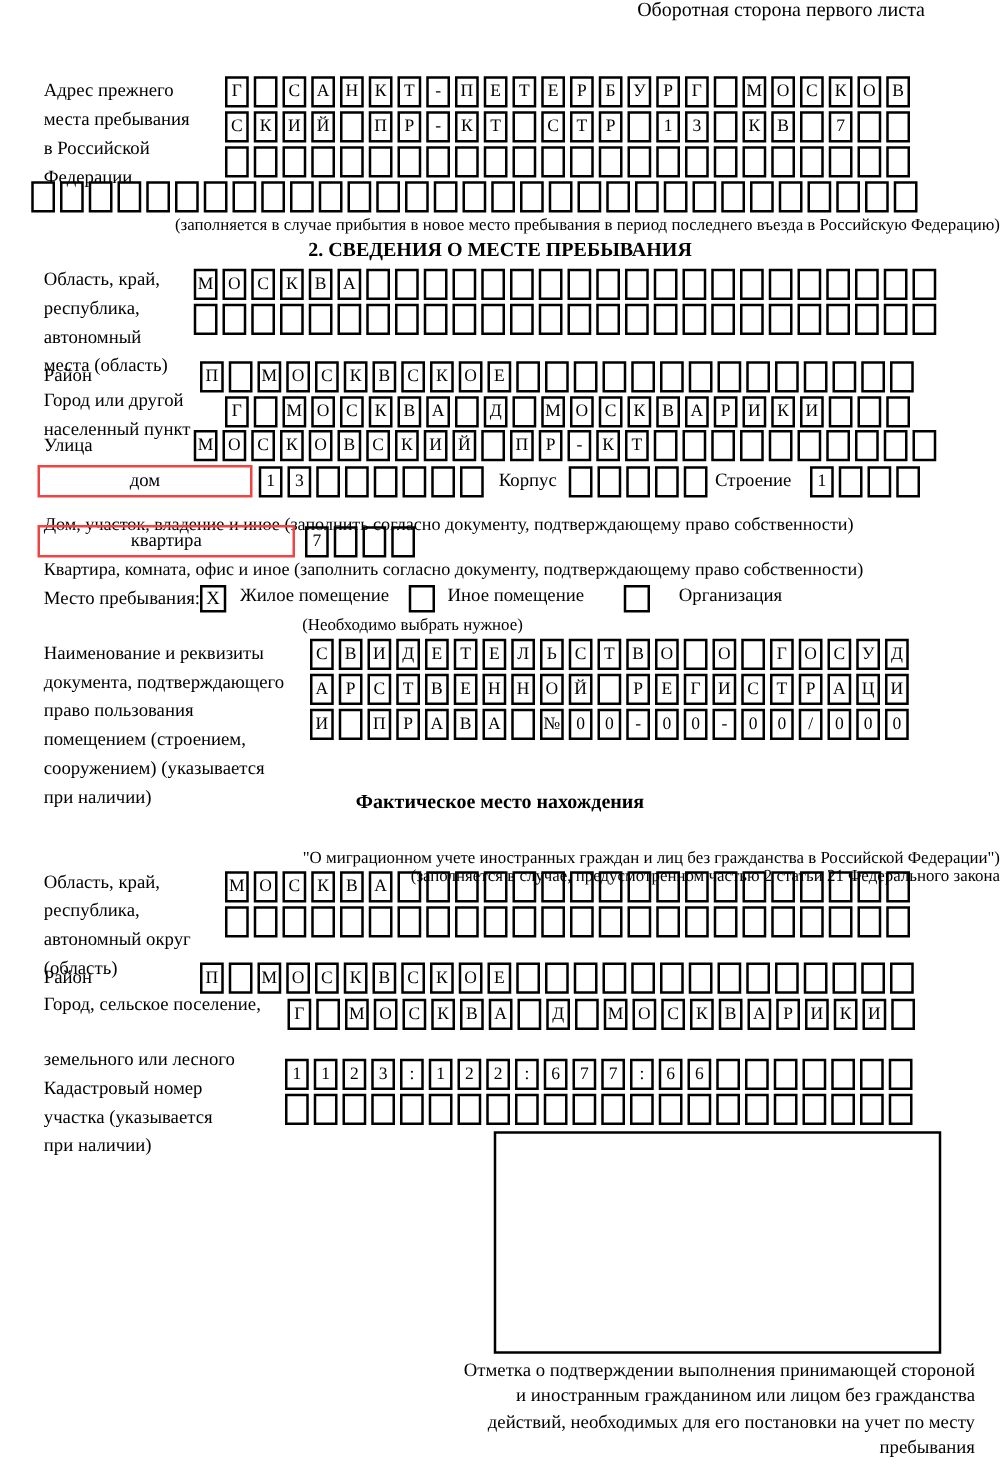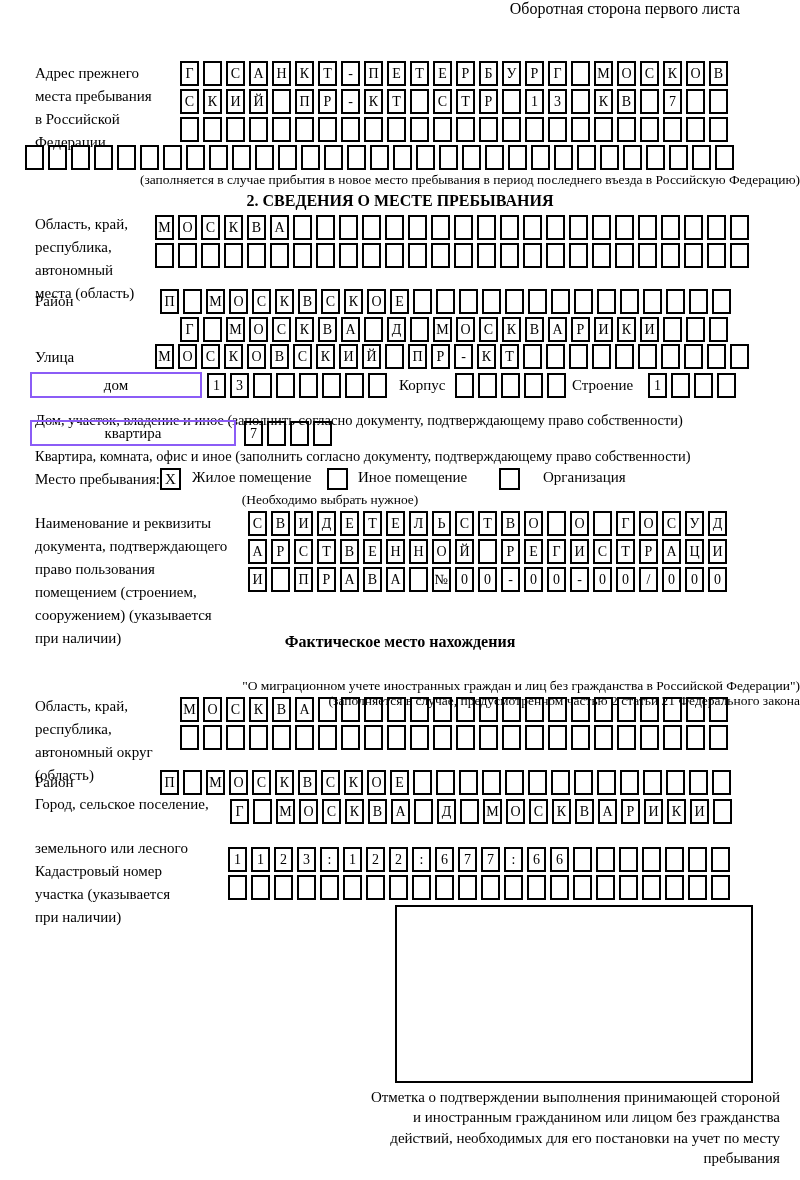--- a/index.html
+++ b/index.html
@@ -8,21 +8,21 @@
   .abs{position:absolute;}
   .lbl{font-size:15px;line-height:23px;}
   .lbl-line{line-height:23px;font-size:15px;}
   .cells-row{display:flex;white-space:nowrap;}
   .rowstack .cells-row{margin-bottom:3px;}
   .cell{flex:0 0 auto;width:15px;height:21px;border:2px solid #000;margin-right:4px;
         display:flex;align-items:center;justify-content:center;font-size:14px;line-height:1;}
   .title{font-weight:bold;font-size:16px;text-align:center;width:800px;left:0;}
   .note{font-size:13.5px;}
   .note-c{font-size:13.5px;text-align:right;width:800px;left:0;}
-  .labelbox{border:2px solid #8b5cf6;height:26px;box-sizing:border-box;display:flex;
+  .labelbox{border:2px solid #ef4444;height:26px;box-sizing:border-box;display:flex;
             align-items:center;justify-content:center;font-size:15px;}
   .chk{width:21px;height:22px;border:2px solid #000;box-sizing:border-box;display:flex;
        align-items:center;justify-content:center;font-size:15px;}
   .opt-lbl{font-size:15px;}
   .small-note{font-size:14.5px;}
   .bigbox{border:2px solid #000;box-sizing:border-box;background:#fff;}
   .confirm{font-size:15px;line-height:1.35;text-align:right;}
   .hdr{font-size:16px;text-align:right;}
 </style>
 </head>
@@ -240,20 +240,24 @@
       <span class="cell"></span>
       <span class="cell"></span>
       <span class="cell"></span>
       <span class="cell"></span>
       <span class="cell"></span>
       <span class="cell"></span>
       <span class="cell"></span>
       <span class="cell"></span>
     </div>
 
+  <div class="abs" style="left:35px;top:310px;width:150px;">
+      <div class="lbl-line">Город или другой</div>
+      <div class="lbl-line">населенный пункт</div>
+    </div>
   <div class="abs cells-row" style="left:180px;top:317px;">
       <span class="cell">Г</span>
       <span class="cell"></span>
       <span class="cell">М</span>
       <span class="cell">О</span>
       <span class="cell">С</span>
       <span class="cell">К</span>
       <span class="cell">В</span>
       <span class="cell">А</span>
       <span class="cell"></span>

